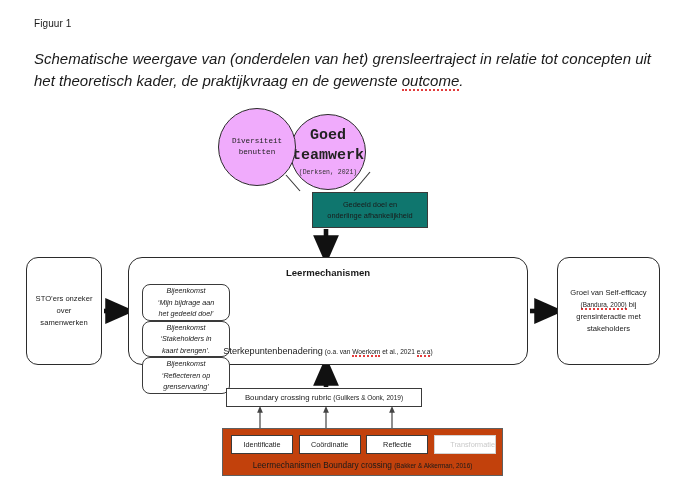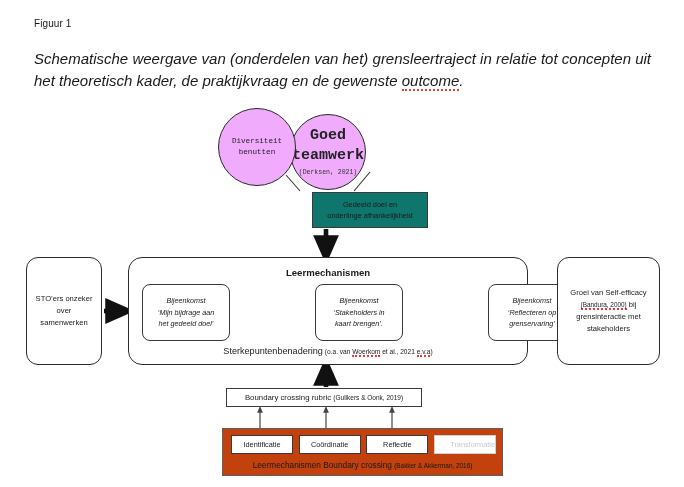--- a/index.html
+++ b/index.html
@@ -59,21 +59,21 @@
     text-align:center;font-size:9.6px;font-weight:bold;
   }
   .traject-foot{
     position:absolute;left:0;bottom:8px;width:100%;
     text-align:center;font-size:9.1px;
   }
   .traject-foot .cite{font-size:6.6px;}
 
   .steps{
     position:absolute;left:13px;top:26px;width:434px;height:57px;
-    display:flex;justify-content:space-between;
+    display:flex;justify-content:space-between;flex-direction:column;
   }
   .step{
     width:88px;height:57px;border:1.1px solid #3a3a3a;border-radius:8px;
     background:#fff;box-sizing:border-box;
     display:flex;align-items:center;justify-content:center;
     text-align:center;font-size:7.2px;font-style:italic;line-height:1.6;
     padding:0 5px;
   }
 
   

